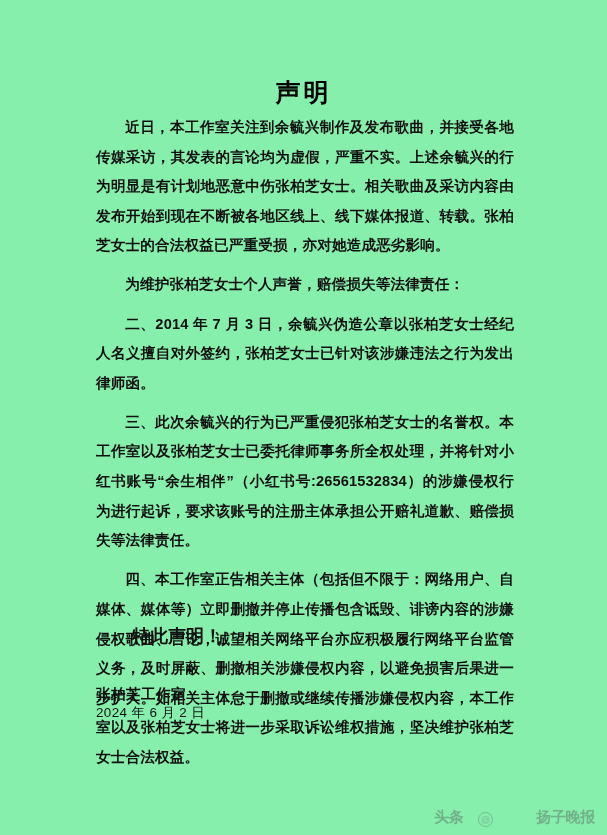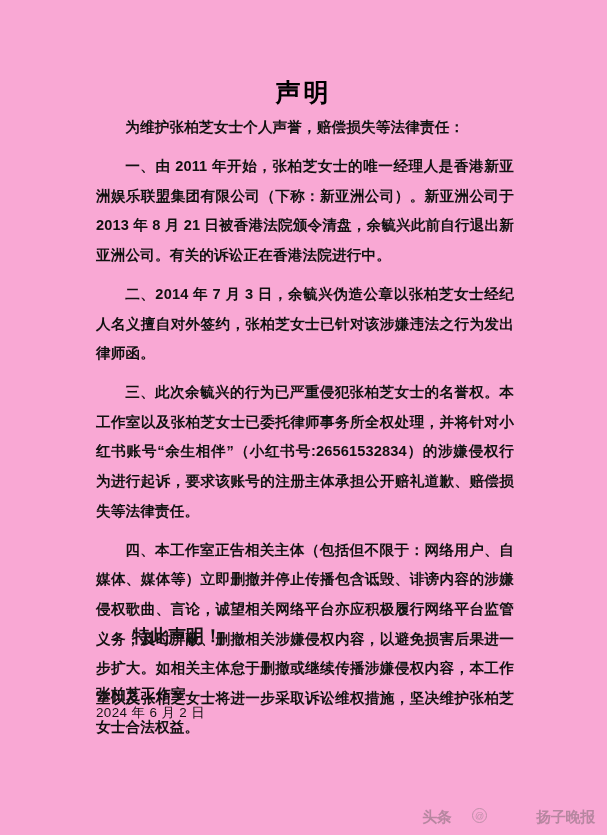--- a/index.html
+++ b/index.html
@@ -13,21 +13,21 @@
     font-family: "Liberation Serif", "DejaVu Serif", serif;
     position: relative;
     overflow: hidden;
   }
   .page {
     position: absolute;
     left: 0;
     top: 0;
     width: 607px;
     height: 835px;
-    background: #f9a8d4;
+    background: #86efac;
   }
   .doc-title {
     position: absolute;
     left: 0;
     top: 76px;
     width: 607px;
     text-align: center;
     font-size: 25px;
     font-weight: 700;
     letter-spacing: 3px;
@@ -89,22 +89,22 @@
     color: #111111;
     font-weight: 500;
     padding-right: 64px;
     letter-spacing: 0.4px;
   }
   .watermark {
     position: absolute;
     right: 12px;
     bottom: 8px;
     display: flex;
-    align-items: flex-start;
-    gap: 21px;
+    align-items: flex-end;
+    gap: 15px;
     opacity: 0.40;
   }
   .wm-logo {
     font-size: 15px;
     font-weight: 700;
     color: #555555;
     font-family: "Liberation Sans", "DejaVu Sans", sans-serif;
     letter-spacing: -0.5px;
   }
   .wm-at {
@@ -129,22 +129,22 @@
   }
 </style>
 </head>
 <body>
 
 <div class="page">
 
   <div class="doc-title">声明</div>
 
   <div class="body-block">
+    <p class="para">近日，本工作室关注到余毓兴制作及发布歌曲，并接受各地传媒采访，其发表的言论均为虚假，严重不实。上述余毓兴的行为明显是有计划地恶意中伤张柏芝女士。相关歌曲及采访内容由发布开始到现在不断被各地区线上、线下媒体报道、转载。张柏芝女士的合法权益已严重受损，亦对她造成恶劣影响。</p>
     <p class="para">为维护张柏芝女士个人声誉，赔偿损失等法律责任：</p>
-    <p class="para">一、由 2011 年开始，张柏芝女士的唯一经理人是香港新亚洲娱乐联盟集团有限公司（下称：新亚洲公司）。新亚洲公司于 2013 年 8 月 21 日被香港法院颁令清盘，余毓兴此前自行退出新亚洲公司。有关的诉讼正在香港法院进行中。</p>
     <p class="para">二、2014 年 7 月 3 日，余毓兴伪造公章以张柏芝女士经纪人名义擅自对外签约，张柏芝女士已针对该涉嫌违法之行为发出律师函。</p>
     <p class="para">三、此次余毓兴的行为已严重侵犯张柏芝女士的名誉权。本工作室以及张柏芝女士已委托律师事务所全权处理，并将针对小红书账号“余生相伴”（小红书号:26561532834）的涉嫌侵权行为进行起诉，要求该账号的注册主体承担公开赔礼道歉、赔偿损失等法律责任。</p>
     <p class="para last-para">四、本工作室正告相关主体（包括但不限于：网络用户、自媒体、媒体等）立即删撤并停止传播包含诋毁、诽谤内容的涉嫌侵权歌曲、言论，诚望相关网络平台亦应积极履行网络平台监管义务，及时屏蔽、删撤相关涉嫌侵权内容，以避免损害后果进一步扩大。如相关主体怠于删撤或继续传播涉嫌侵权内容，本工作室以及张柏芝女士将进一步采取诉讼维权措施，坚决维护张柏芝女士合法权益。</p>
   </div>
 
   <div class="closing">特此声明！</div>
 
   <div class="sign-block">
     <div class="sign-name">张柏芝工作室</div>
     <div class="sign-date">2024 年 6 月 2 日</div>

